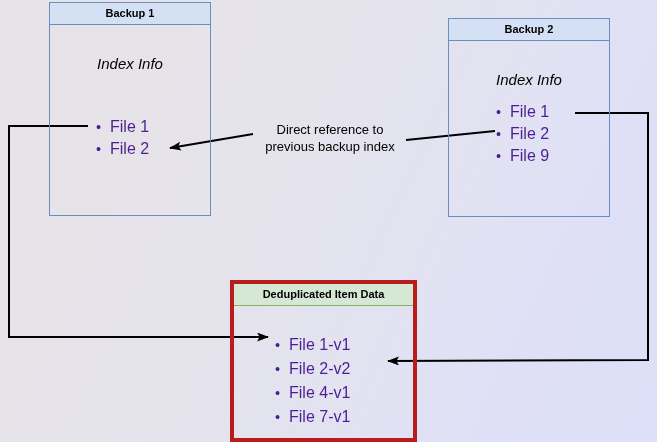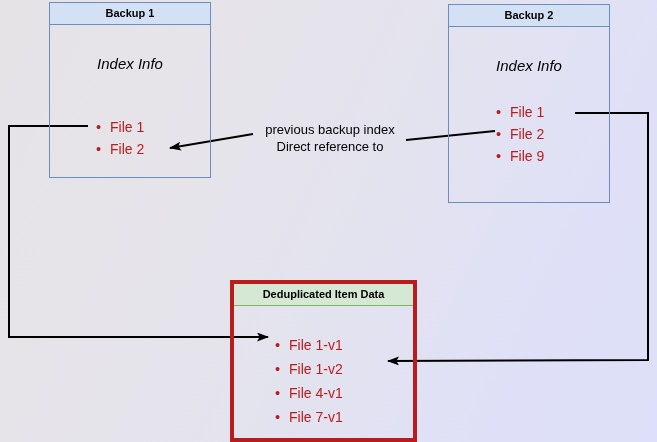--- a/index.html
+++ b/index.html
@@ -69,23 +69,23 @@
     color: #000;
     font-style: italic;
   }
   .bullet-list {
     position: absolute;
     margin: 0;
     padding: 0;
     list-style: none;
   }
   .bullet-list li {
-    font-size: 14px;
+    font-size: 16px;
     line-height: 22px;
-    color: #b91c1c;
+    color: #4c1d95;
     white-space: nowrap;
     position: relative;
     padding-left: 14px;
   }
   .bullet-list li::before {
     content: "\2022";
     position: absolute;
     left: 0;
     top: 0;
     font-size: 14.5px;
@@ -120,55 +120,55 @@
     </defs>
 
     <path d="M495,131 L406,140" stroke="#000" stroke-width="2" fill="none"></path>
     <path d="M253,134 L170,148" stroke="#000" stroke-width="2" fill="none" marker-end="url(#ah)"></path>
 
     <path d="M88,126 L9,126 L9,337 L268,337" stroke="#000" stroke-width="2" fill="none" stroke-linejoin="miter" marker-end="url(#ah)"></path>
 
     <path d="M575,113 L648,113 L648,360 L388,361" stroke="#000" stroke-width="2" fill="none" stroke-linejoin="miter" marker-end="url(#ah)"></path>
   </svg>
 
-  <div class="box box-blue" id="box-backup1" style="left:49px; top:2px; width:162px; height:176px;">
+  <div class="box box-blue" id="box-backup1" style="left:49px; top:2px; width:162px; height:214px;">
     <div class="box-header hdr-blue">Backup 1</div>
     <div class="box-body">
       <div class="index-title">Index Info</div>
     </div>
   </div>
 
   <ul class="bullet-list" id="list-backup1">
     <li>File 1</li>
     <li>File 2</li>
   </ul>
 
-  <div class="box box-blue" id="box-backup2" style="left:448px; top:4px; width:162px; height:199px;">
+  <div class="box box-blue" id="box-backup2" style="left:448px; top:18px; width:162px; height:199px;">
     <div class="box-header hdr-blue">Backup 2</div>
     <div class="box-body">
       <div class="index-title">Index Info</div>
     </div>
   </div>
 
   <ul class="bullet-list" id="list-backup2">
     <li>File 1</li>
     <li>File 2</li>
     <li>File 9</li>
   </ul>
 
   <div class="box box-green" id="box-dedup" style="left:230px; top:280px; width:187px; height:162px;">
     <div class="box-header hdr-green">Deduplicated Item Data</div>
     <div class="box-body"></div>
   </div>
 
   <ul class="bullet-list" id="list-dedup">
     <li>File 1-v1</li>
-    <li>File 1-v2</li>
+    <li>File 2-v2</li>
     <li>File 4-v1</li>
     <li>File 7-v1</li>
   </ul>
 
   <div class="caption">
+    <div>Direct reference to</div>
     <div>previous backup index</div>
-    <div>Direct reference to</div>
   </div>
 
 </div>
 
 </body></html>

